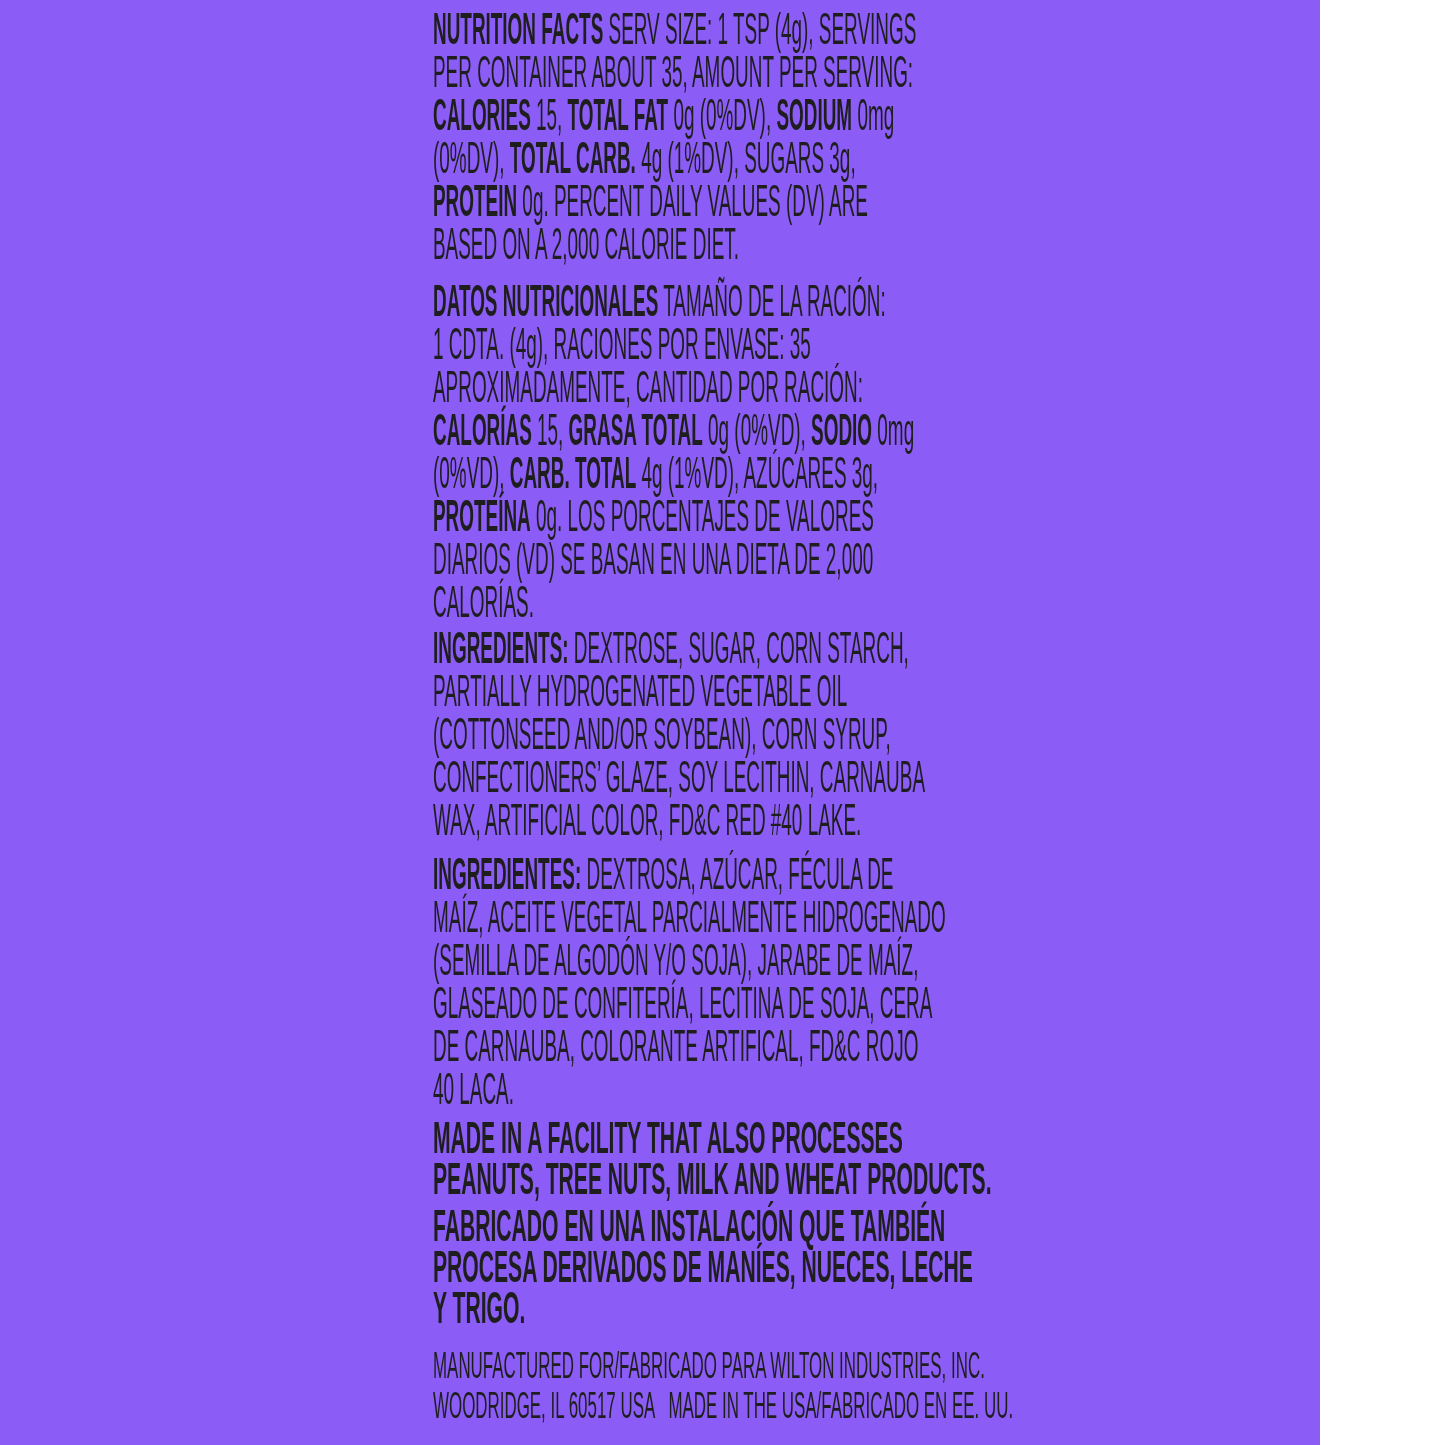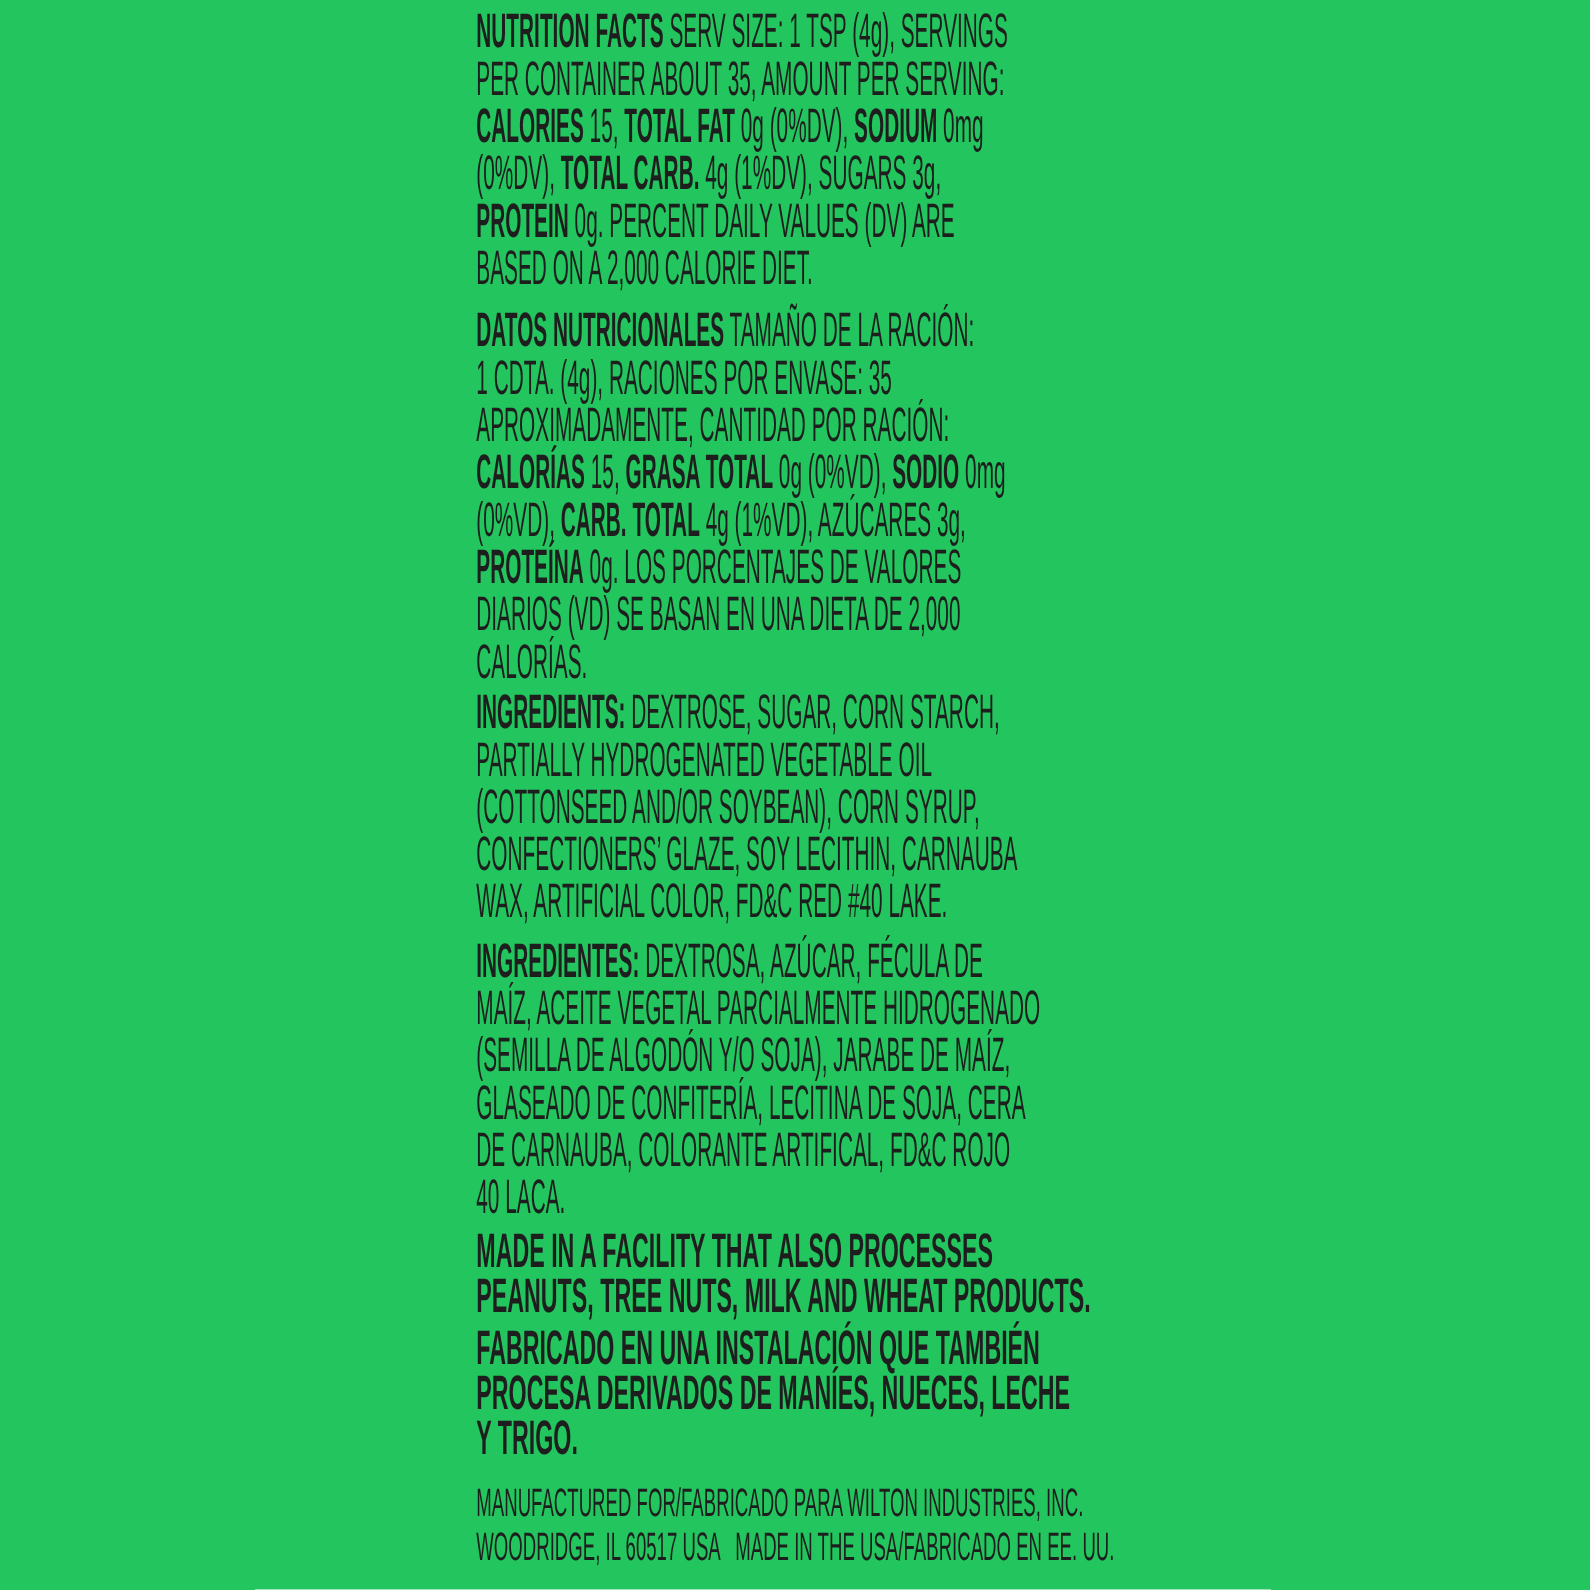--- a/index.html
+++ b/index.html
@@ -2,23 +2,23 @@
 <html><head>
 <meta charset="utf-8">
 <style>
   html, body {
     margin: 0;
     padding: 0;
     background: #ffffff;
   }
   .canvas {
     position: relative;
-    width: 1445px;
+    width: 1320px;
     height: 1445px;
-    background: #22c55e;
+    background: #8b5cf6;
     overflow: hidden;
     font-family: "Liberation Sans", sans-serif;
     color: #1e1e1e;
   }
   .content {
     position: absolute;
     left: 433px;
     top: 0;
     width: 1012px;
     height: 1445px;

